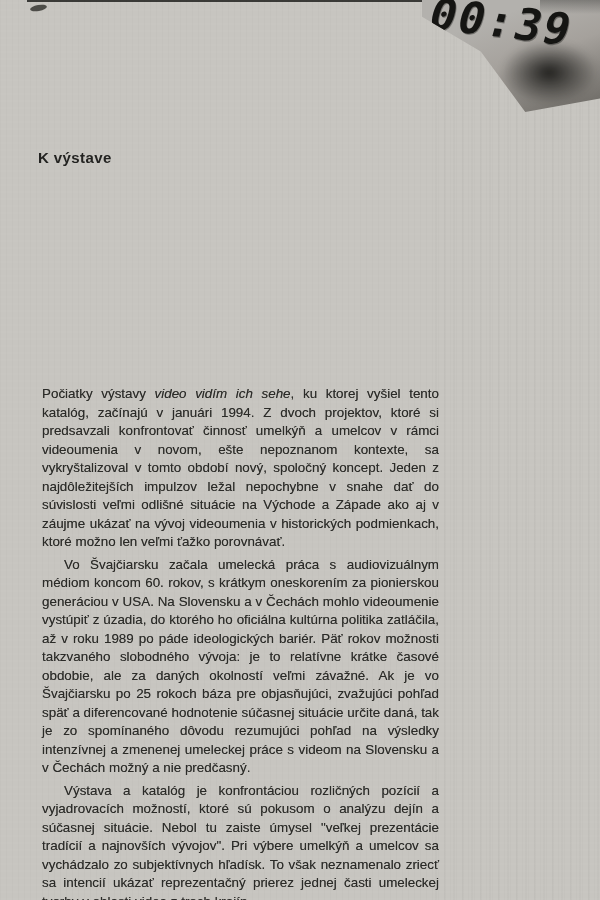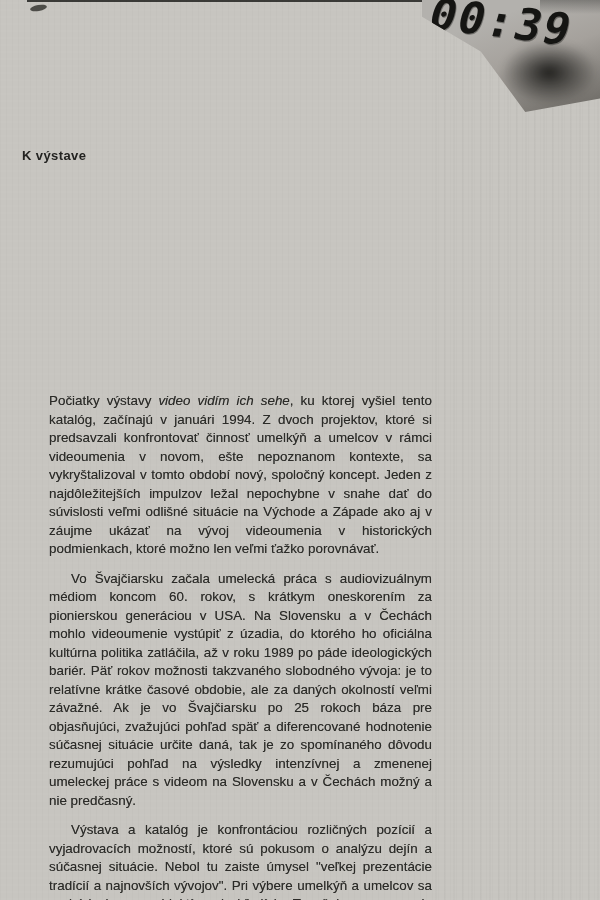--- a/index.html
+++ b/index.html
@@ -54,33 +54,33 @@
   .clock-shadow {
     position: absolute; right: -14px; top: 30px; width: 130px; height: 85px;
     background: radial-gradient(closest-side, rgba(12,12,10,0.85), rgba(12,12,10,0) 75%);
     filter: blur(3px);
   }
   .clock-corner {
     position: absolute; right: 0; top: 0; width: 60px; height: 14px;
     background: linear-gradient(180deg, rgba(30,30,28,0.35), rgba(30,30,28,0));
   }
   .title {
-    position: absolute; left: 22px; top: 139px;
-    font-size: 13px; font-weight: 700;
+    position: absolute; left: 38px; top: 139px;
+    font-size: 15px; font-weight: 700;
     letter-spacing: 0.4px;
     color: #232321;
   }
   .body-text {
     position: absolute; left: 38px; top: 381px; width: 405px;
     font-size: 13.4px; line-height: 18.5px;
     color: #2b2b28;
     text-align: justify;
     text-shadow: 0 0 0.4px rgba(43,43,40,0.55);
   }
-  .body-text p { margin: 11px; }
+  .body-text p { margin: 4px; }
   .body-text p.indent { text-indent: 22px; }
   .body-text em { font-style: italic; }
 </style>
 </head>
 <body>
 
 <div class="page">
 
   <div class="noise"></div>
   <div class="streaks"></div>

